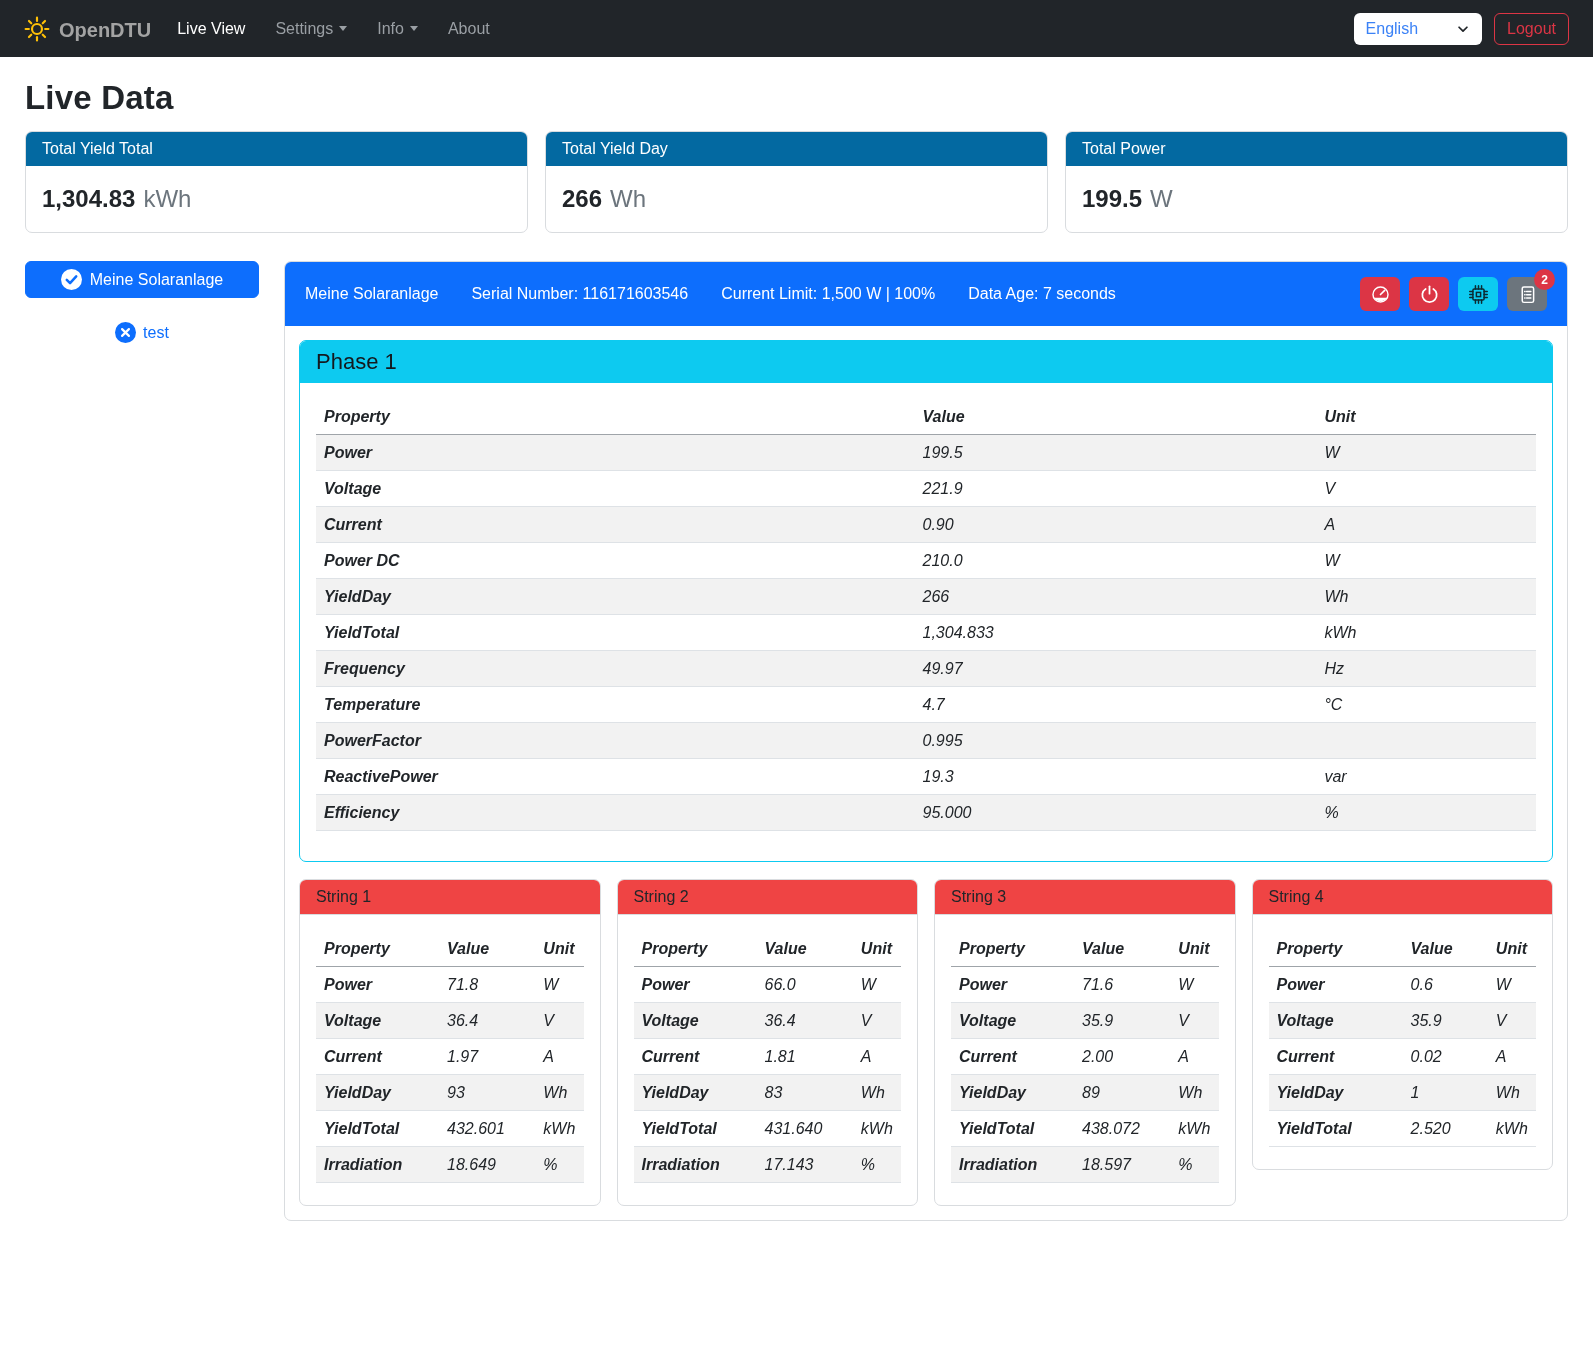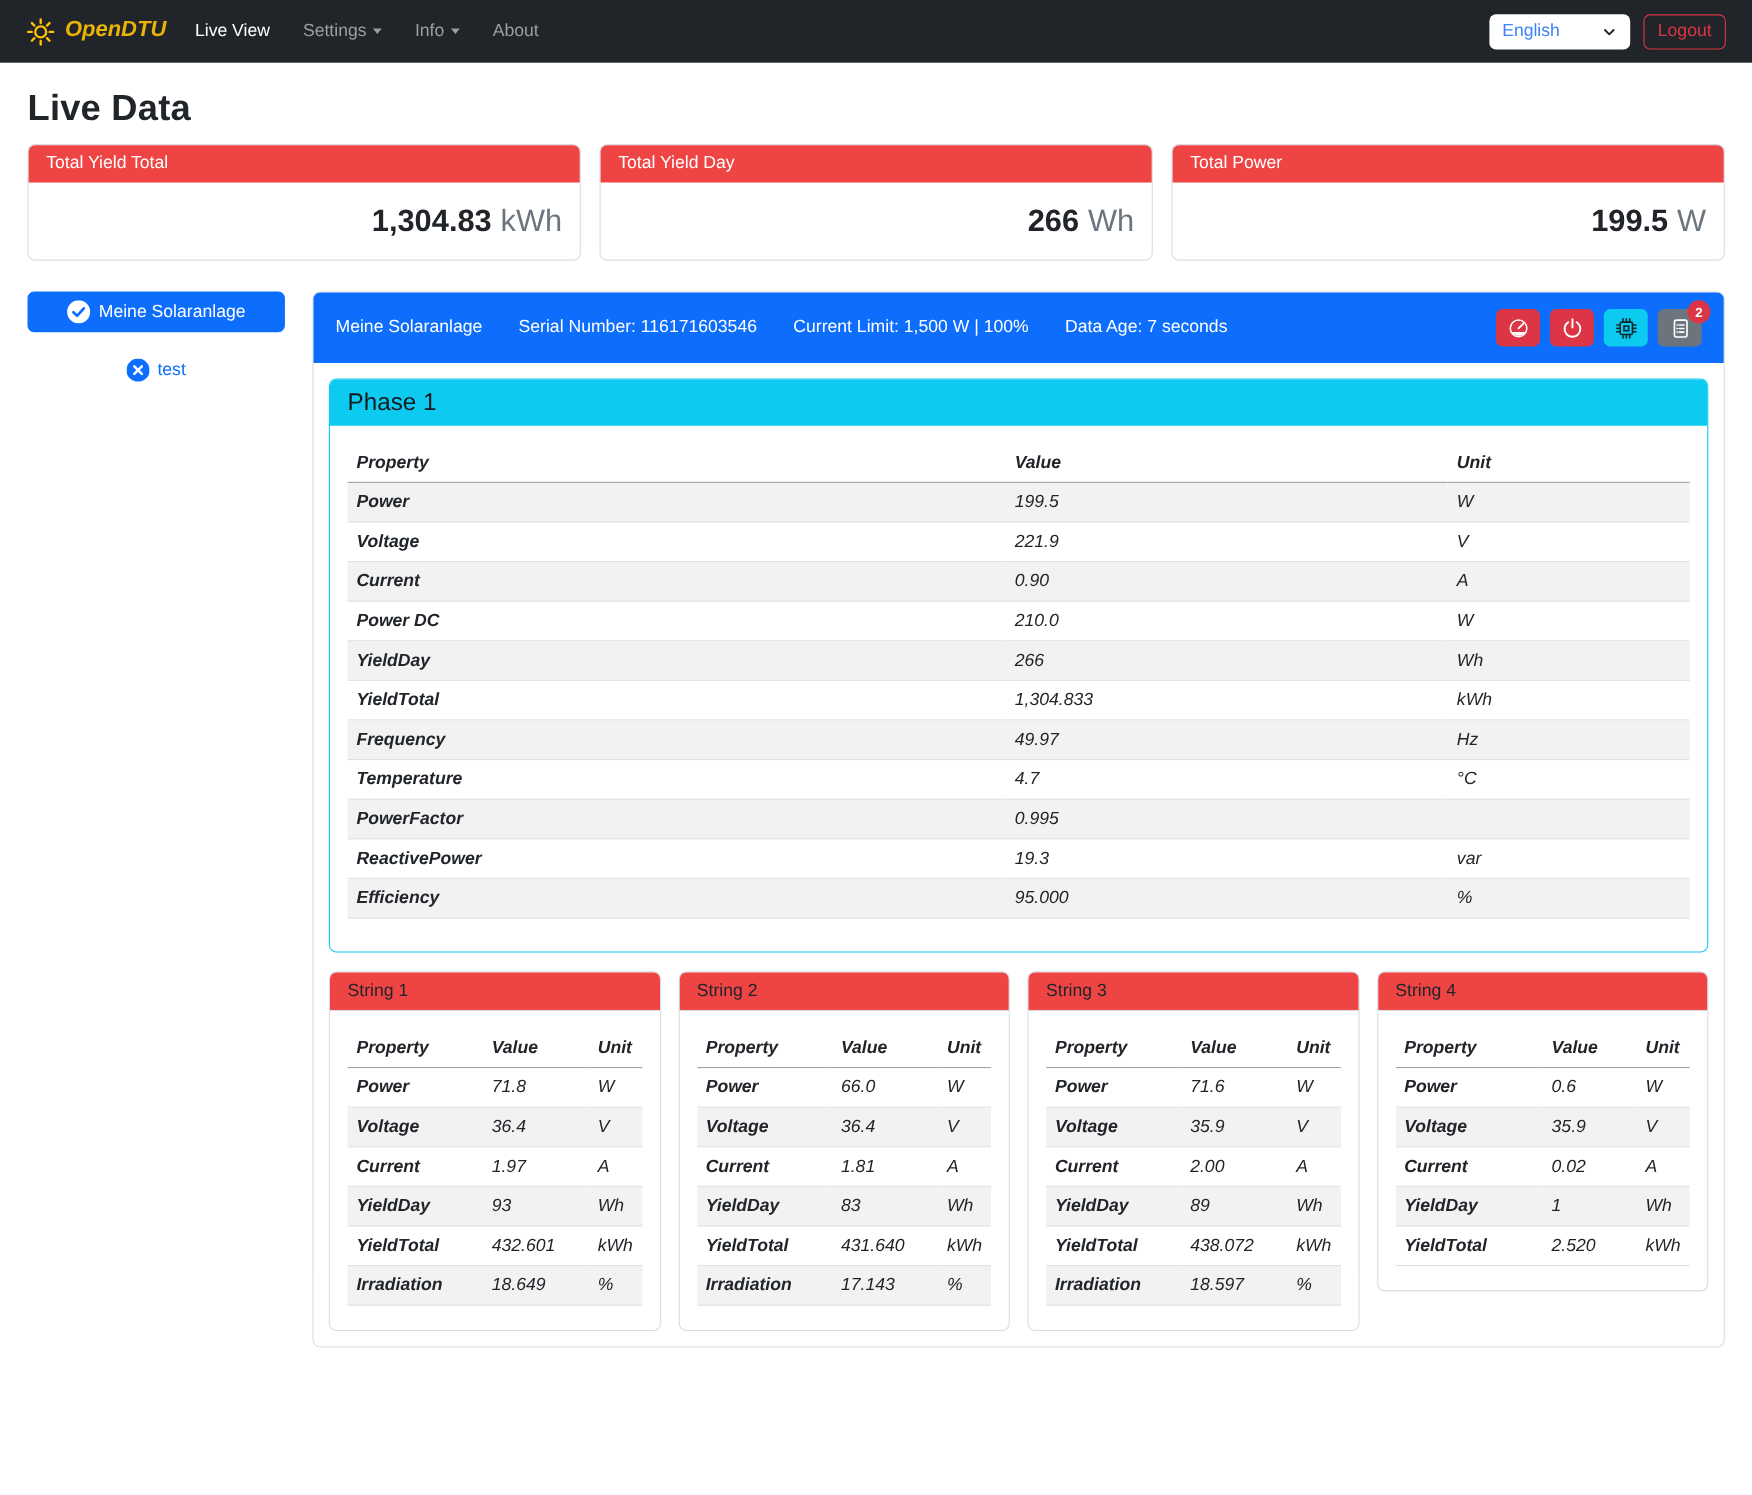--- a/index.html
+++ b/index.html
@@ -12,21 +12,21 @@
   }
 
   
   .navbar {
     height: 57px;
     background: #212529;
     display: flex;
     align-items: center;
     padding: 0 24px;
   }
-  .brand { display: flex; align-items: flex-start; gap: 9px; color: #eab308; font-size: 20px; font-weight: 700; cursor: pointer; font-style: italic; }
+  .brand { display: flex; align-items: flex-end; gap: 9px; color: #a3a3a3; font-size: 20px; font-weight: 700; cursor: pointer; }
   .nav-links { display: flex; align-items: center; margin-left: 26px; gap: 30px; }
   .nav-link { color: #9a9fa4; cursor: pointer; display: flex; align-items: center; }
   .nav-link.active { color: #ffffff; }
   .caret {
     display: inline-block; margin-left: 6px;
     border-left: 4.5px solid transparent; border-right: 4.5px solid transparent;
     border-top: 5px solid currentColor;
   }
   .nav-right { margin-left: auto; display: flex; align-items: center; gap: 12px; }
   .lang-select {
@@ -40,24 +40,24 @@
   }
 
   
   .container { padding: 0 25px 30px 25px; }
   h1.page-title { font-size: 33px; font-weight: 700; margin: 22px 0 14px 0; letter-spacing: 0.2px; }
 
   
   .summary-row { display: grid; grid-template-columns: repeat(3, 1fr); gap: 17px; }
   .card { border: 1px solid #d9dcdf; border-radius: 7px; background: #fff; }
   .card-header-green {
-    background: #ef4444; color: #fff; padding: 8px 16px;
+    background: #0369a1; color: #fff; padding: 8px 16px;
     border-radius: 6px 6px 0 0; font-size: 16px;
   }
-  .card-big-body { padding: 19px 16px; text-align: right; font-size: 28px; }
+  .card-big-body { padding: 19px 16px; text-align: left; font-size: 24px; }
   .big-value { font-weight: 600; color: #212529; }
   .big-unit { color: #6c757d; margin-left: 8px; }
 
   
   .content-row { display: flex; gap: 25px; margin-top: 28px; align-items: flex-start; }
   .sidebar { width: 234px; flex-shrink: 0; }
   .inverter-select-btn {
     width: 100%; background: #0d6efd; border: 1px solid #0d6efd; color: #fff;
     border-radius: 6px; padding: 7px 10px; font-size: 16px; font-family: inherit;
     display: flex; align-items: center; justify-content: center; gap: 8px; cursor: pointer;

